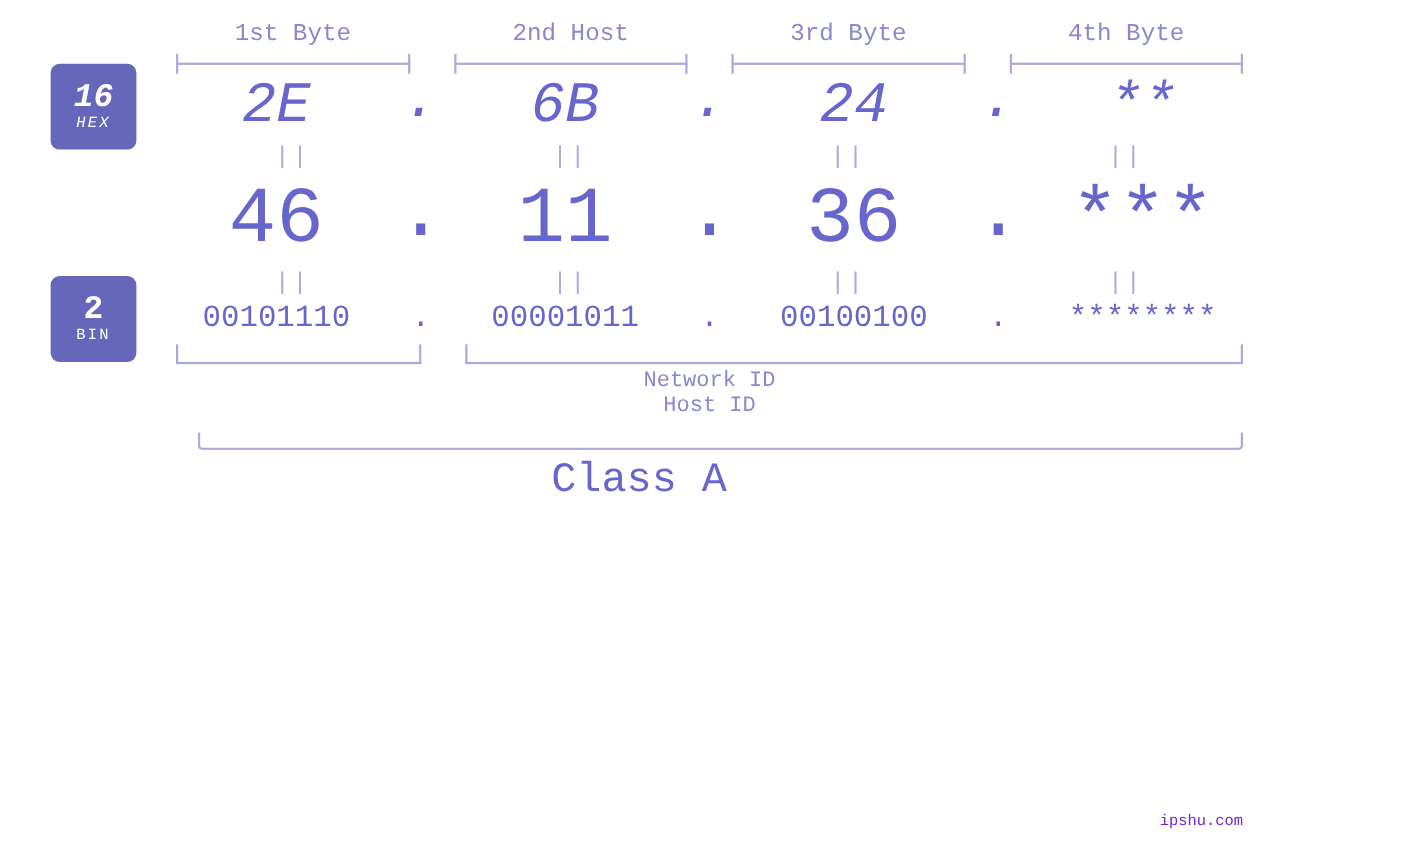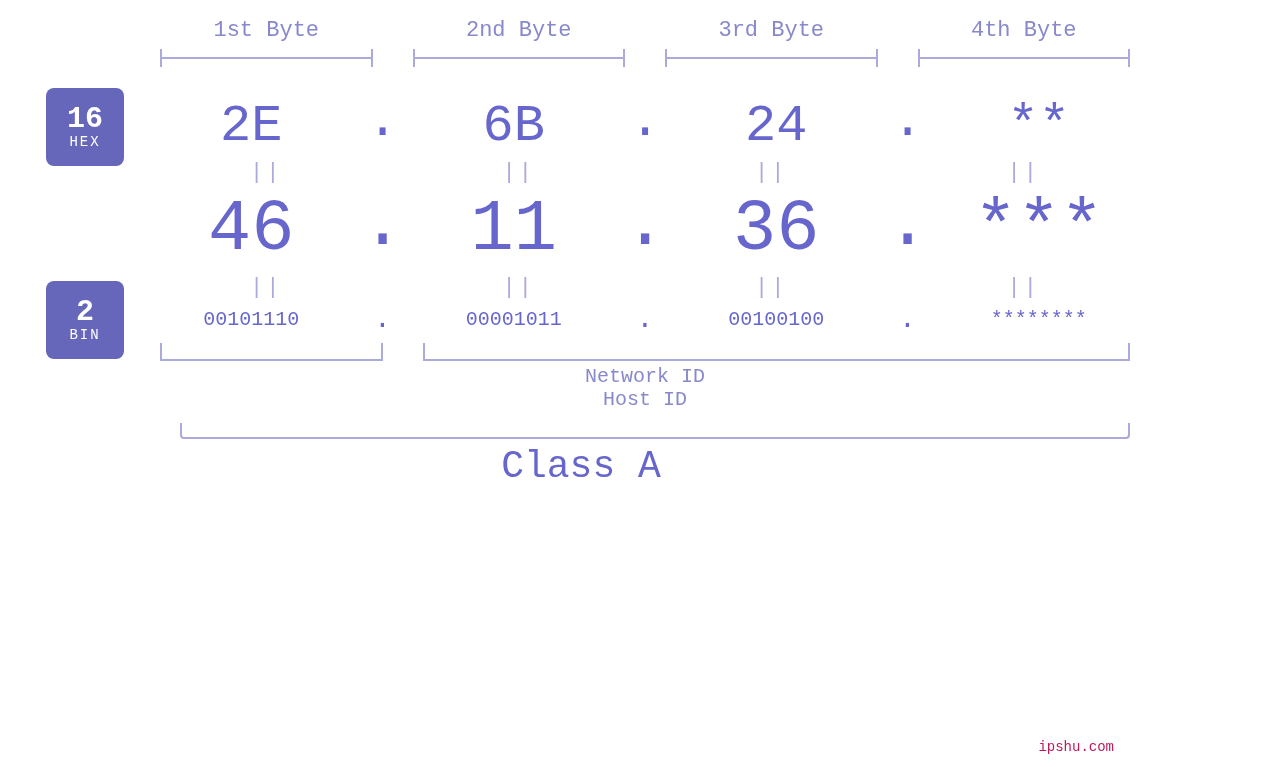--- a/index.html
+++ b/index.html
@@ -79,21 +79,21 @@
       position: relative;
     }
 
     .value-text {
       color: #6666cc;
       font-family: 'Courier New', Courier, monospace;
     }
 
     .hex-val { font-size: 52px; text-align: right; }
     .dec-val { font-size: 72px; }
-    .bin-val { font-size: 20px; }
+    .bin-val { font-size: 28px; }
 
     .dot {
       color: #6666cc;
       font-family: 'Courier New', Courier, monospace;
       display: flex;
       align-items: center;
       justify-content: center;
     }
 
     .dot-hex { font-size: 52px; margin-top: -10px; }
@@ -112,22 +112,22 @@
       flex: 1;
       text-align: center;
       color: #aaaadd;
       font-size: 22px;
       letter-spacing: 3px;
     }
 
     .watermark {
       position: absolute;
       bottom: 12px;
-      right: 36px;
-      color: #be185d;
+      right: 20px;
+      color: #6d28d9;
       font-size: 14px;
       font-family: 'Courier New', Courier, monospace;
     }
 
     
     .sep {
       width: 40px;
       text-align: center;
       display: flex;
       align-items: center;
@@ -147,41 +147,41 @@
       left: 46px;
     }
   </style>
 </head>
 <body>
 
 <div class="container">
 
   <div class="header-row">
     <div class="byte-col">1st Byte</div>
-    <div class="byte-col">2nd Byte</div>
+    <div class="byte-col">2nd Host</div>
     <div class="byte-col">3rd Byte</div>
     <div class="byte-col">4th Byte</div>
   </div>
 
   <div class="bracket-row">
     <div class="bracket">
         <div class="bracket-right"></div>
       </div>
     <div class="bracket">
         <div class="bracket-right"></div>
       </div>
     <div class="bracket">
         <div class="bracket-right"></div>
       </div>
     <div class="bracket">
         <div class="bracket-right"></div>
       </div>
   </div>
 
-  <div class="row-wrapper" style="margin-top:30px;">
+  <div class="row-wrapper" style="font-style:italic;">
     <div class="badge-abs">
       <div style="width:78px;height:78px;background:#6666bb;border-radius:8px;display:flex;flex-direction:column;align-items:center;justify-content:center;">
         <span style="color:#fff;font-size:30px;font-weight:bold;line-height:1;">16</span>
         <span style="color:#fff;font-size:14px;letter-spacing:2px;">HEX</span>
       </div>
     </div>
     <div class="value-cell">
       <span class="value-text hex-val">2E</span>
     </div>
     <div class="sep dot dot-hex">.</div>

